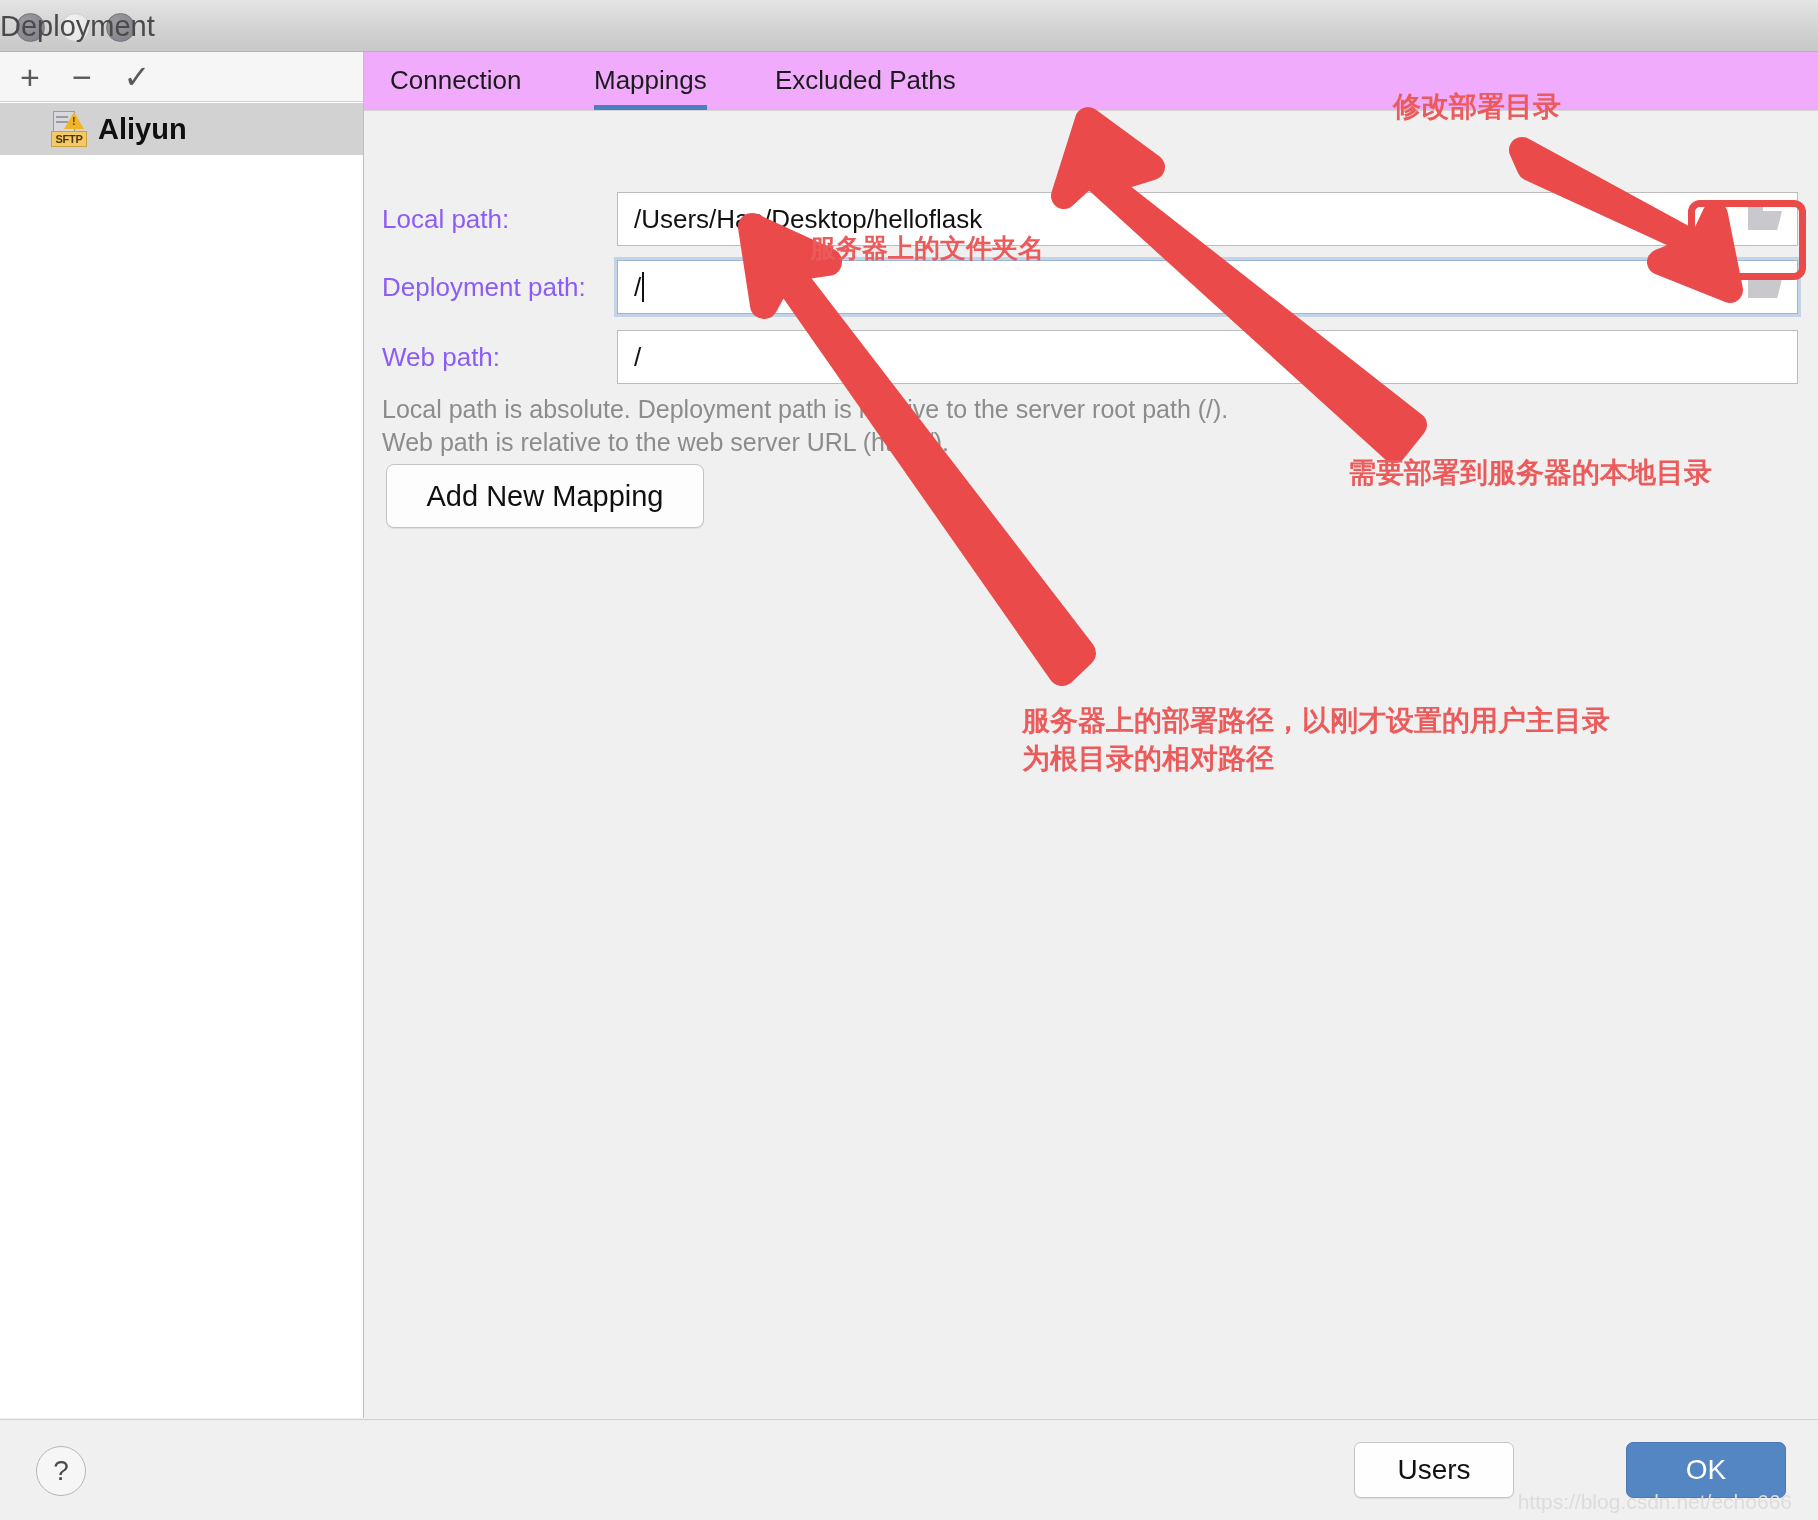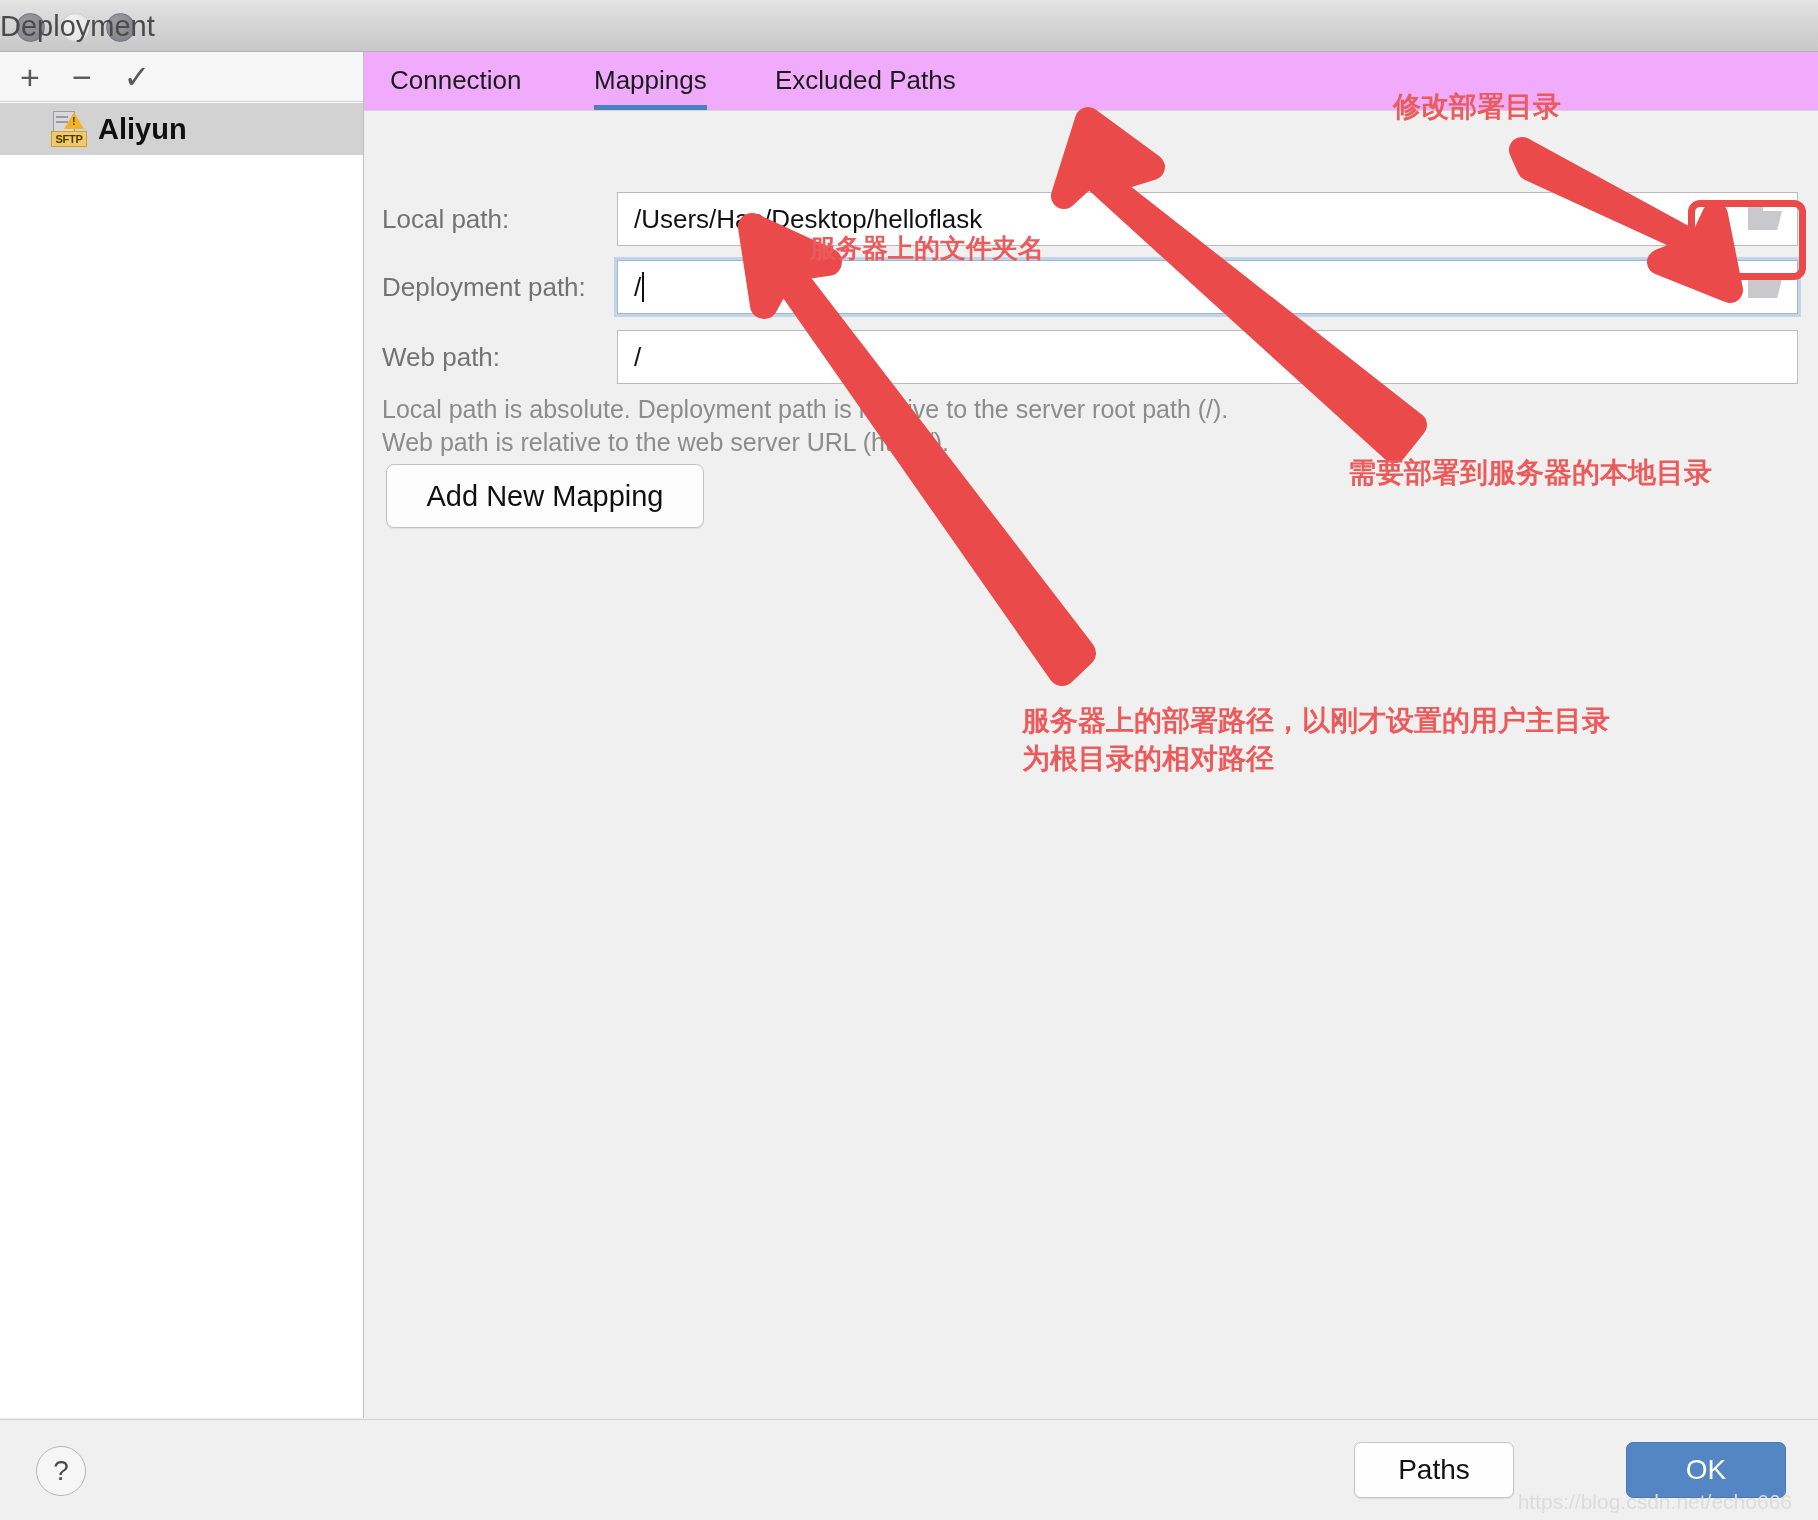--- a/index.html
+++ b/index.html
@@ -189,21 +189,21 @@
     left: 0; bottom: 0;
     width: 100%;
     height: 5px;
     background: #4a7fc1;
   }
 
   
   .form-label {
     position: absolute;
     font-size: 26px;
-    color: #737373;
+    color: #8b5cf6;
     white-space: nowrap;
   }
   .field {
     position: absolute;
     background: #ffffff;
     border: 1px solid #bcbcbc;
     box-sizing: border-box;
   }
   .field.focused {
     border: 1px solid #9bb6d8;
@@ -450,18 +450,18 @@
   </svg>
 
   <div class="anno" style="left:1393px; top:88px;">修改部署目录</div>
   <div class="anno small" style="left:810px; top:231px;">服务器上的文件夹名</div>
   <div class="anno" style="left:1348px; top:454px;">需要部署到服务器的本地目录</div>
   <div class="anno" style="left:1022px; top:702px;">服务器上的部署路径，以刚才设置的用户主目录
 为根目录的相对路径</div>
 
   <div class="footer">
     <div class="help-btn">?</div>
-    <div class="footer-btn cancel">Paths</div>
+    <div class="footer-btn cancel">Users</div>
     <div class="footer-btn ok">OK</div>
     <div class="watermark">https://blog.csdn.net/echo666</div>
   </div>
 
 </div>
 
 </body></html>

